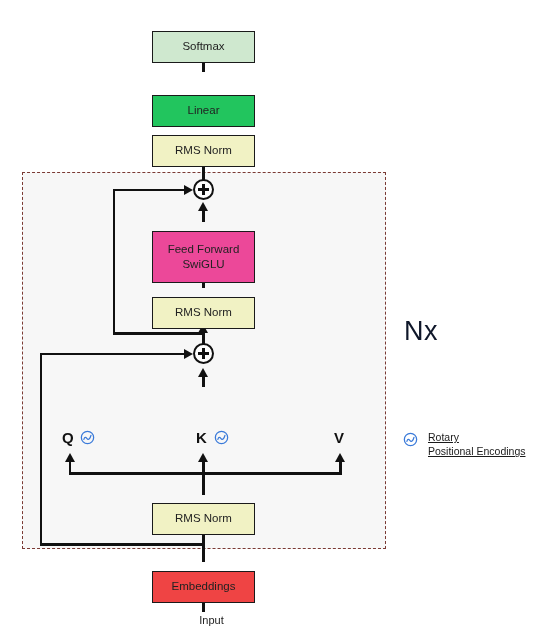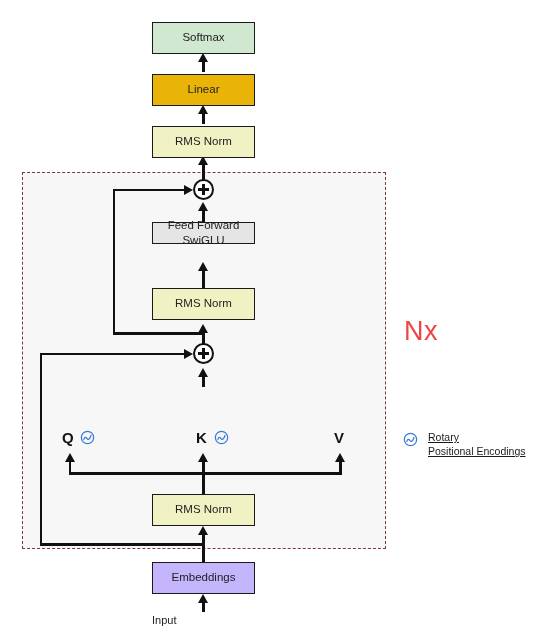--- a/index.html
+++ b/index.html
@@ -29,47 +29,48 @@
     width: 364px;
     height: 377px;
     background: #f7f7f7;
     border: 1.6px dashed #7b3a34;
   }
   .nx-label {
     position: absolute;
     left: 404px;
     top: 316px;
     font-size: 27px;
-    color: #ef4444;
+    color: #0f172a;
     letter-spacing: 0.5px;
   }
 
   
   .node {
     position: absolute;
     border: 1.6px solid #1a1a1a;
     display: flex;
     align-items: center;
     justify-content: center;
     text-align: center;
     font-size: 11.5px;
     line-height: 1.32;
     color: #222222;
     padding: 2px 11px;
+    margin-top: 9px;
   }
   .node.two-line { font-size: 11.5px; }
 
   .n-softmax   { left: 152px; top: 22px;  width: 103px; height: 32px; background: #cfe8cf; }
-  .n-linear    { left: 152px; top: 74px;  width: 103px; height: 32px; background: #eab308; }
+  .n-linear    { left: 152px; top: 86px;  width: 103px; height: 32px; background: #22c55e; }
   .n-rmsnorm-3 { left: 152px; top: 126px; width: 103px; height: 32px; background: #f1f2c4; }
-  .n-ffn       { left: 152px; top: 222px; width: 103px; height: 22px; background: #e5e5e5; }
+  .n-ffn       { left: 152px; top: 222px; width: 103px; height: 52px; background: #ec4899; }
   .n-rmsnorm-2 { left: 152px; top: 288px; width: 103px; height: 32px; background: #f1f2c4; }
   .n-attn      { left: 53px;  top: 386px; width: 301px; height: 37px; background: #fbdcb4; }
   .n-rmsnorm-1 { left: 152px; top: 494px; width: 103px; height: 32px; background: #f1f2c4; }
-  .n-embed     { left: 152px; top: 562px; width: 103px; height: 32px; background: #c4b5fd; }
+  .n-embed     { left: 152px; top: 562px; width: 103px; height: 32px; background: #ef4444; }
 
   
   .vline {
     position: absolute;
     width: 2.6px;
     background: #111111;
   }
   .hline {
     position: absolute;
     height: 2.6px;
@@ -150,24 +151,24 @@
     font-size: 10.5px;
     line-height: 1.35;
     color: #1a1a1a;
     white-space: pre-line;
     text-decoration: underline;
   }
 
   
   .caption {
     position: absolute;
-    left: 152px;
+    left: 160px;
     top: 614px;
     width: 103px;
-    text-align: left;
+    text-align: center;
     font-size: 11px;
     color: #222222;
   }
 </style>
 </head>
 <body>
 
 <div id="canvas">
 
   <div class="nx-region"></div>

